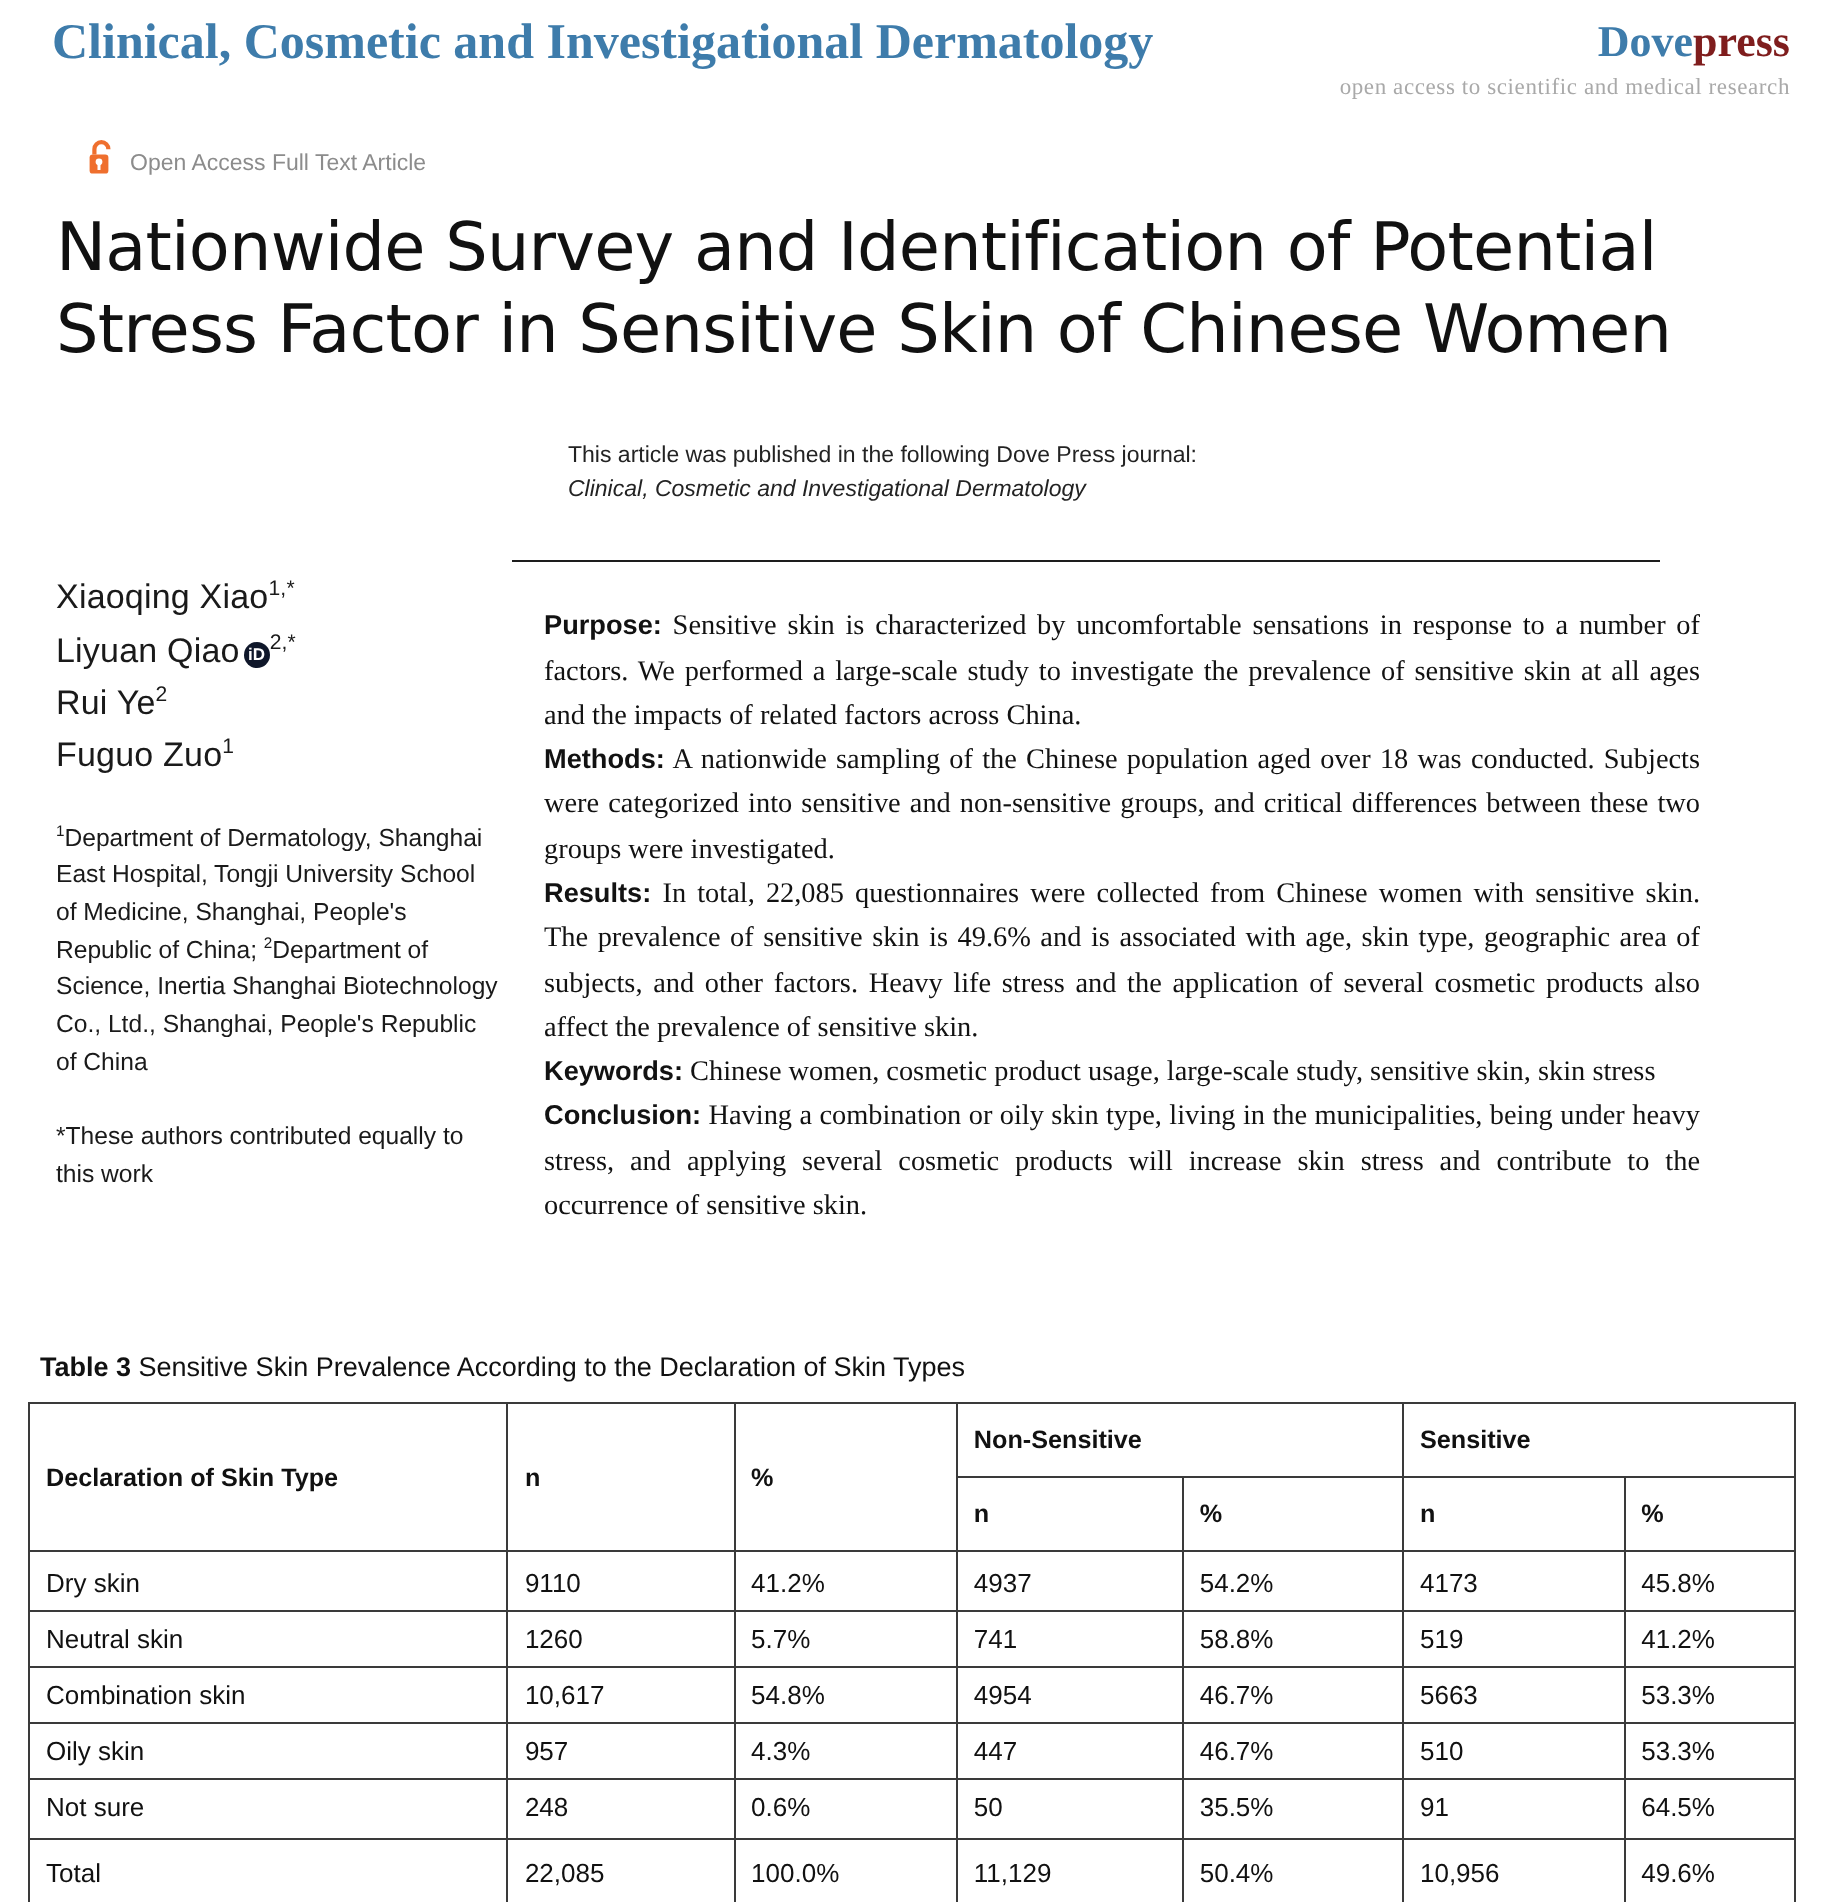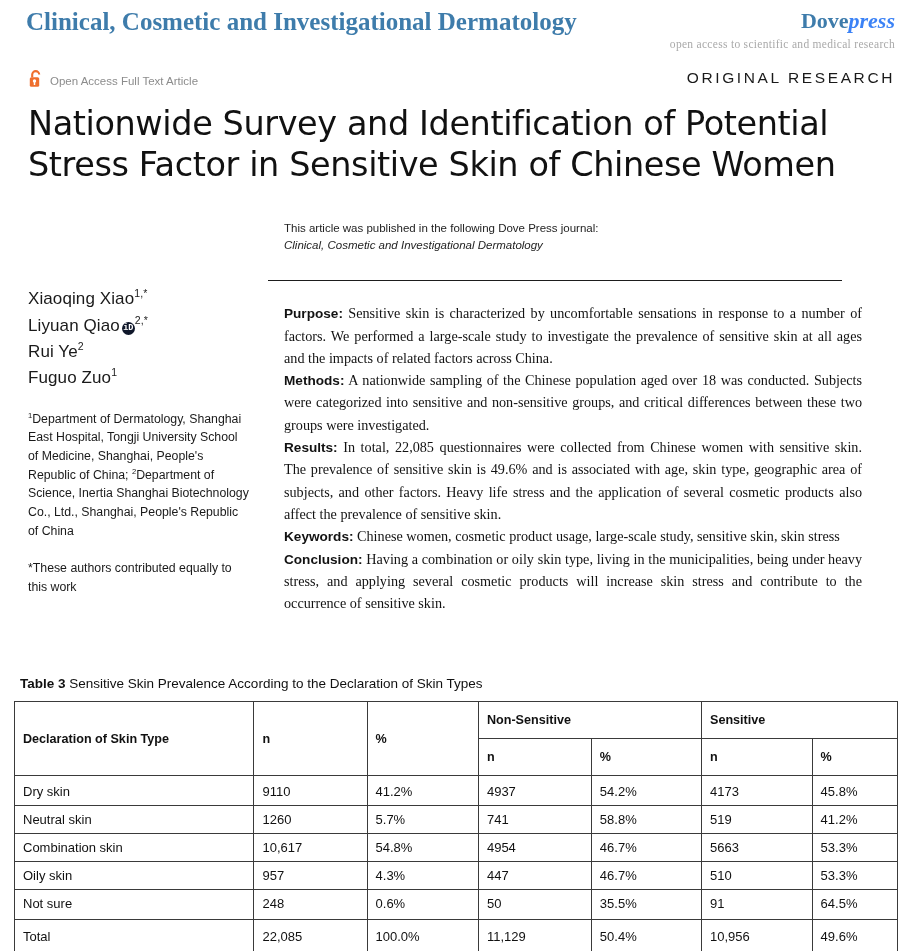--- a/index.html
+++ b/index.html
@@ -38,37 +38,37 @@
     top: 10px;
     text-align: right;
   }
   .dovepress-logo {
     font-family: "Liberation Serif", serif;
     font-size: 22px;
     font-weight: bold;
     line-height: 1;
   }
   .dove-dark { color: #3e7cab; }
-  .dove-light { color: #3b82f6; font-style: italic; }
+  .dove-light { color: #7f1d1d; }
   .dovepress-tag {
     font-family: "Liberation Serif", serif;
     font-size: 11.5px;
     color: #a9a9a9;
     letter-spacing: 0.3px;
     margin-top: 6px;
   }
 
   
   .oa-row {
     position: relative;
     height: 34px;
   }
   .oa-left {
     position: absolute;
-    left: 29px;
+    left: 44px;
     top: 8px;
     display: flex;
     align-items: center;
     gap: 7px;
   }
   .oa-icon { display: block; }
   .oa-text {
     font-family: "Liberation Sans", sans-serif;
     font-size: 11.5px;
     color: #8c8c8c;
@@ -104,21 +104,20 @@
   .pubnote .ital {
     font-style: italic;
   }
 
   
   .body-wrap {
     position: relative;
     margin-top: 26px;
     display: flex;
     align-items: flex-start;
-    gap: 12px;
   }
   .col-left {
     width: 250px;
     padding-left: 28px;
     box-sizing: border-box;
   }
   .col-right {
     width: 600px;
     padding-left: 6px;
     box-sizing: border-box;
@@ -149,21 +148,21 @@
     height: 13px;
     border-radius: 50%;
     background: #0f172a;
     color: #ffffff;
     font-size: 8.5px;
     font-weight: bold;
     line-height: 13px;
     text-align: center;
     vertical-align: 1px;
     margin-left: 2px;
-    font-family: Liberation Mono, monospace;
+    font-family: Liberation Sans, sans-serif;
   }
 
   .affil {
     margin-top: 18px;
     font-size: 12.3px;
     line-height: 1.52;
     color: #1a1a1a;
   }
   .equal-note {
     margin-top: 19px;
@@ -248,21 +247,20 @@
     <span class="oa-icon">
       <svg width="14" height="18" viewBox="0 0 14 18">
         <path d="M3.2 7.2 V4.6 a3.5 3.5 0 0 1 7 0" fill="none" stroke="#ef6f2e" stroke-width="2.1"></path>
         <rect x="0.8" y="7.2" width="9.4" height="9.6" rx="1.6" fill="#ef6f2e"></rect>
         <circle cx="5.5" cy="10.9" r="1.7" fill="#ffffff"></circle>
         <rect x="4.75" y="11.4" width="1.5" height="3.6" fill="#ffffff"></rect>
       </svg>
     </span>
     <span class="oa-text">Open Access Full Text Article</span>
   </div>
-  <div class="original-research">ORIGINAL RESEARCH</div>
 </div>
 
 <h1 class="title">Nationwide Survey and Identification of Potential Stress Factor in Sensitive Skin of Chinese Women</h1>
 
 <div class="pubnote">
   <div>This article was published in the following Dove Press journal:</div>
   <div class="ital">Clinical, Cosmetic and Investigational Dermatology</div>
 </div>
 
 <div class="body-wrap">

